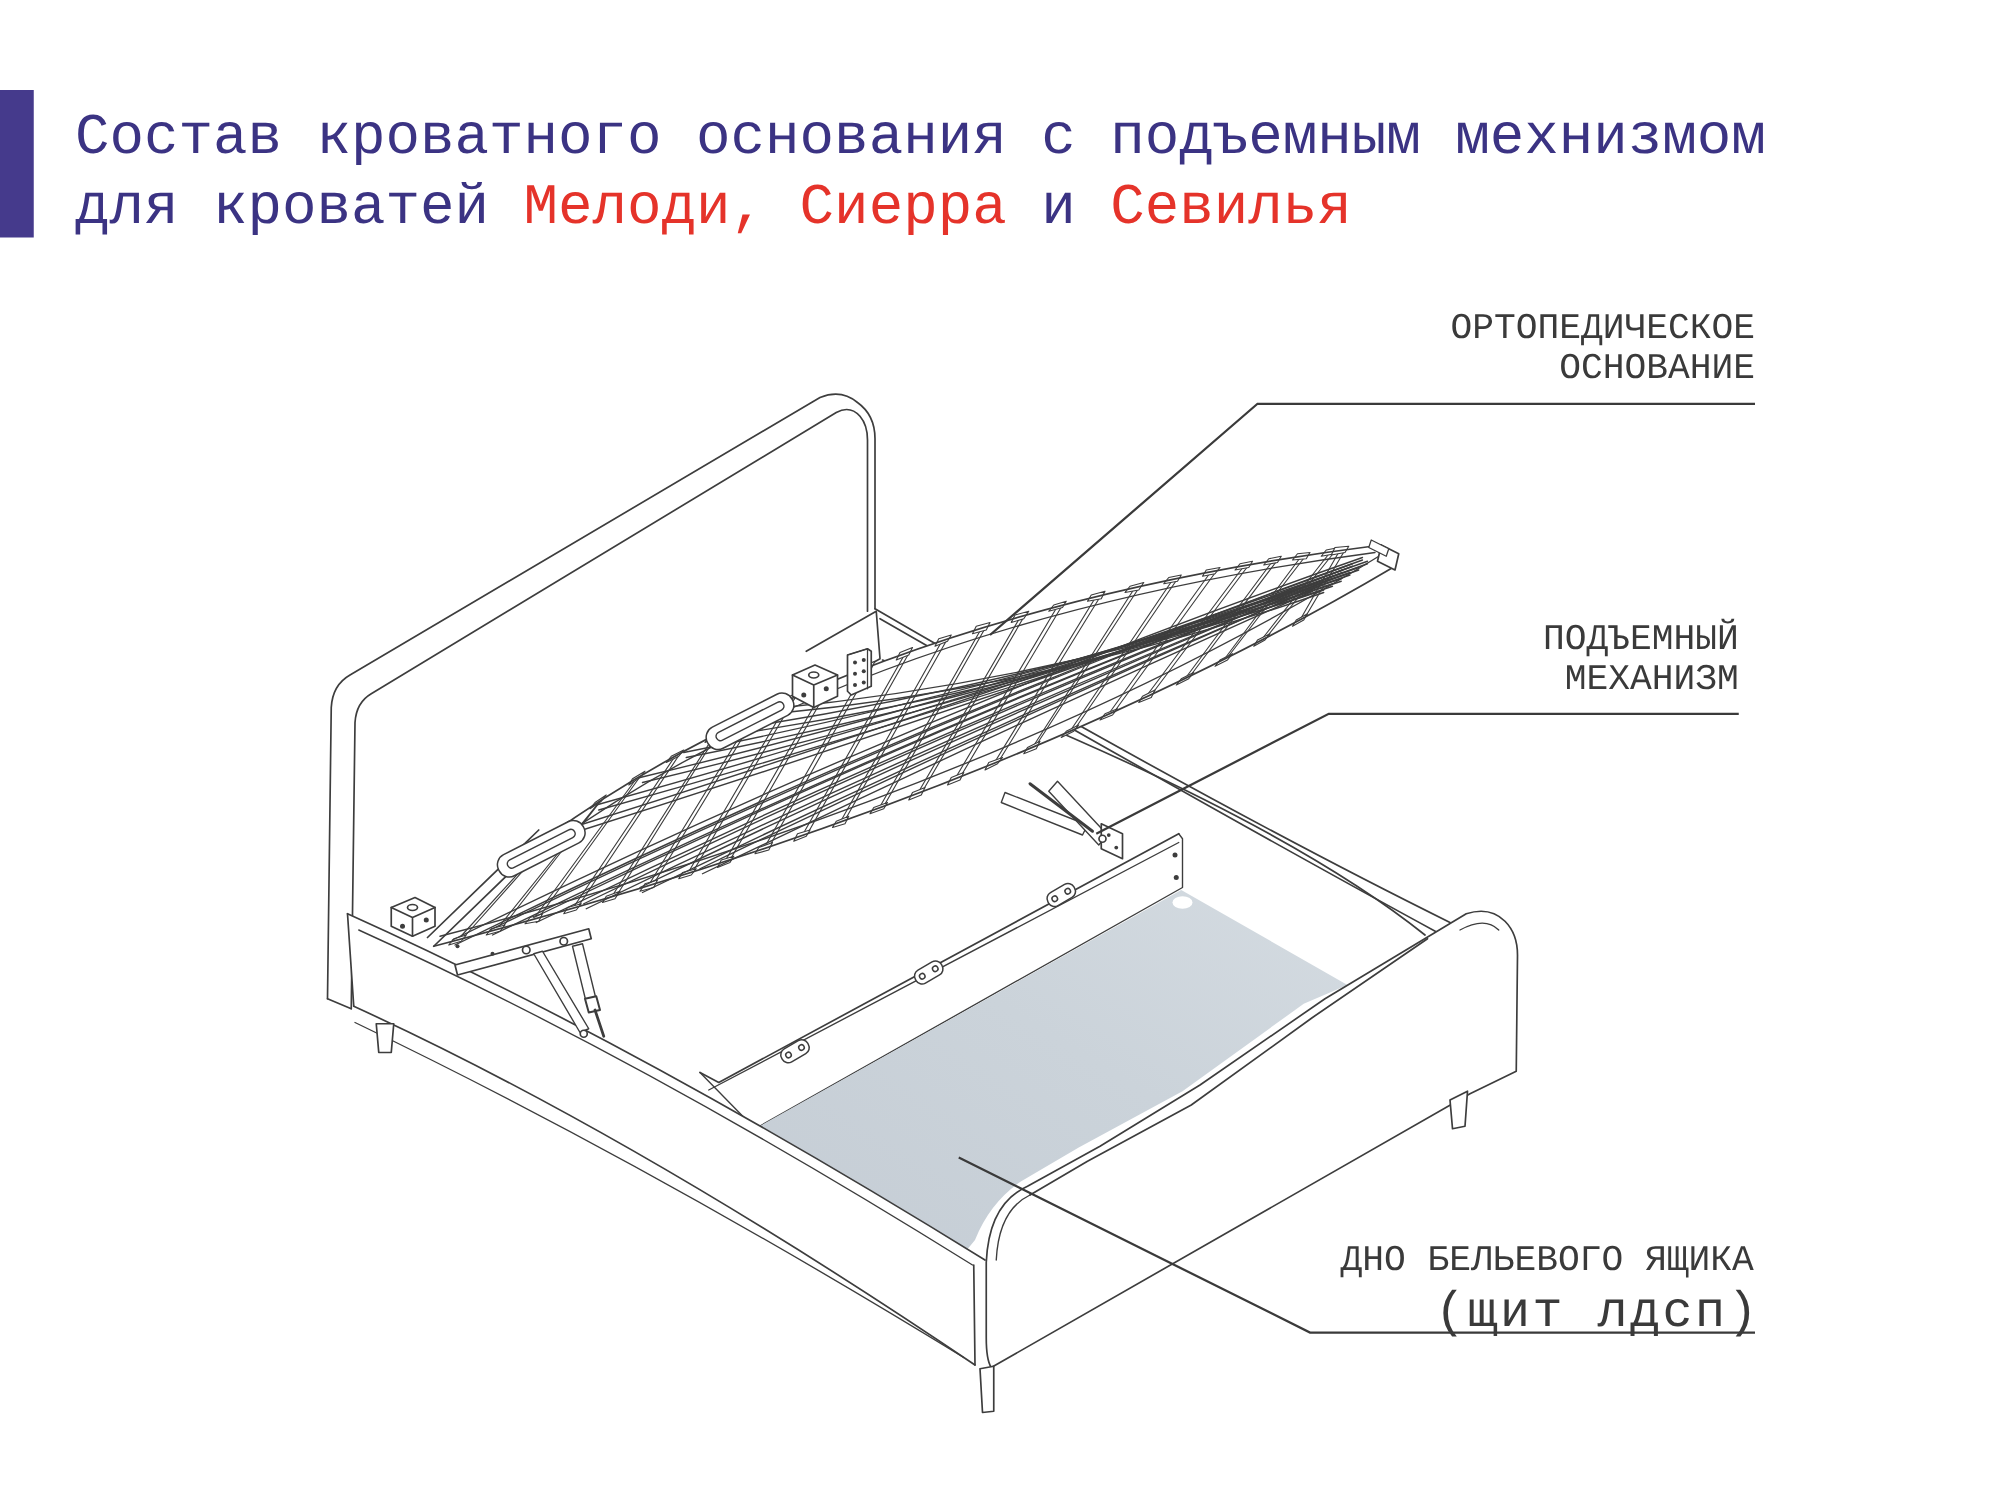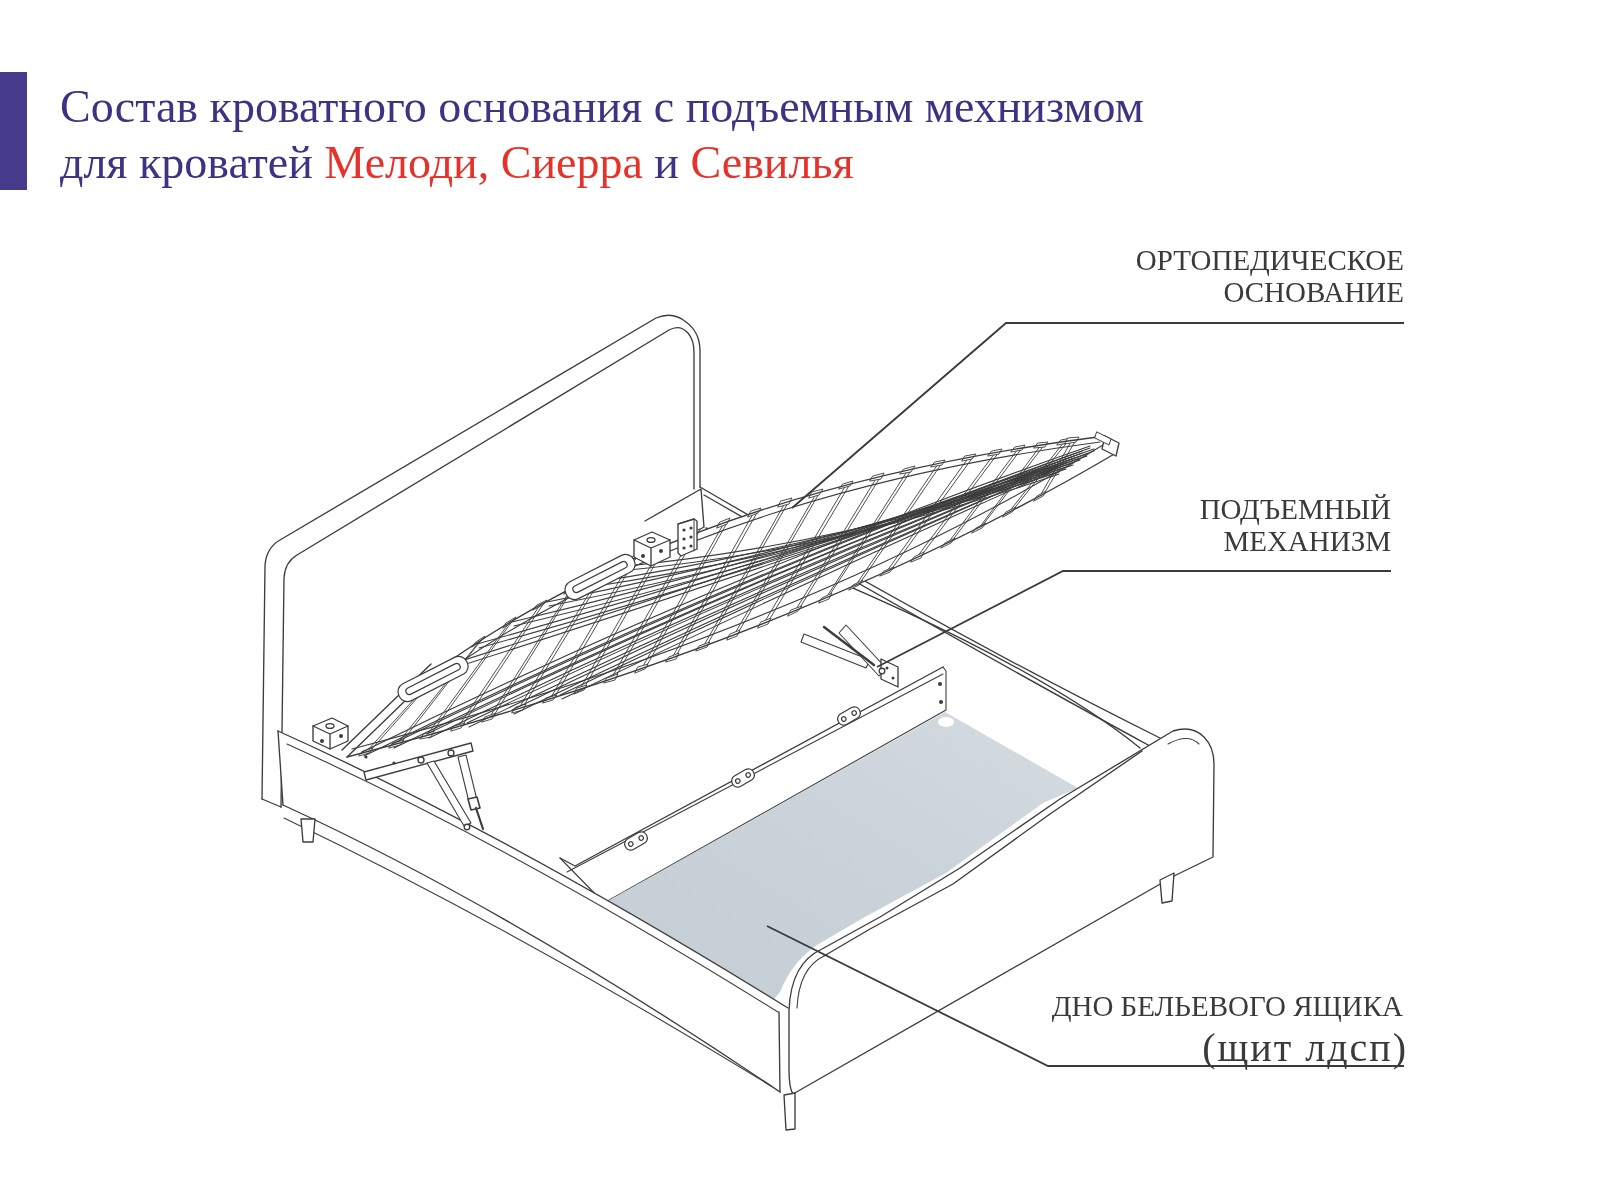--- a/index.html
+++ b/index.html
@@ -1,17 +1,17 @@
 <!DOCTYPE html>
 <html lang="ru"><head>
 <meta charset="utf-8">
 <title>bed</title>
 <style>
   html,body{margin:0;padding:0;background:#ffffff;width:1600px;height:1200px;overflow:hidden;}
-  .page{position:relative;width:1600px;height:1200px;font-family:Liberation Serif, serif;text-align:center;}
+  .page{position:relative;width:1600px;height:1200px;font-family:Liberation Mono, monospace;text-align:center;}
   svg{position:absolute;left:0;top:0;}
 </style>
 </head>
 <body>
 <div class="page">
 <svg width="1600" height="1200" viewBox="0 0 1600 1200">
   <defs>
     <linearGradient id="grayg" x1="0" y1="1" x2="1" y2="0">
       <stop offset="0" stop-color="#c5cdd5"></stop>
       <stop offset="0.55" stop-color="#cbd3da"></stop>

